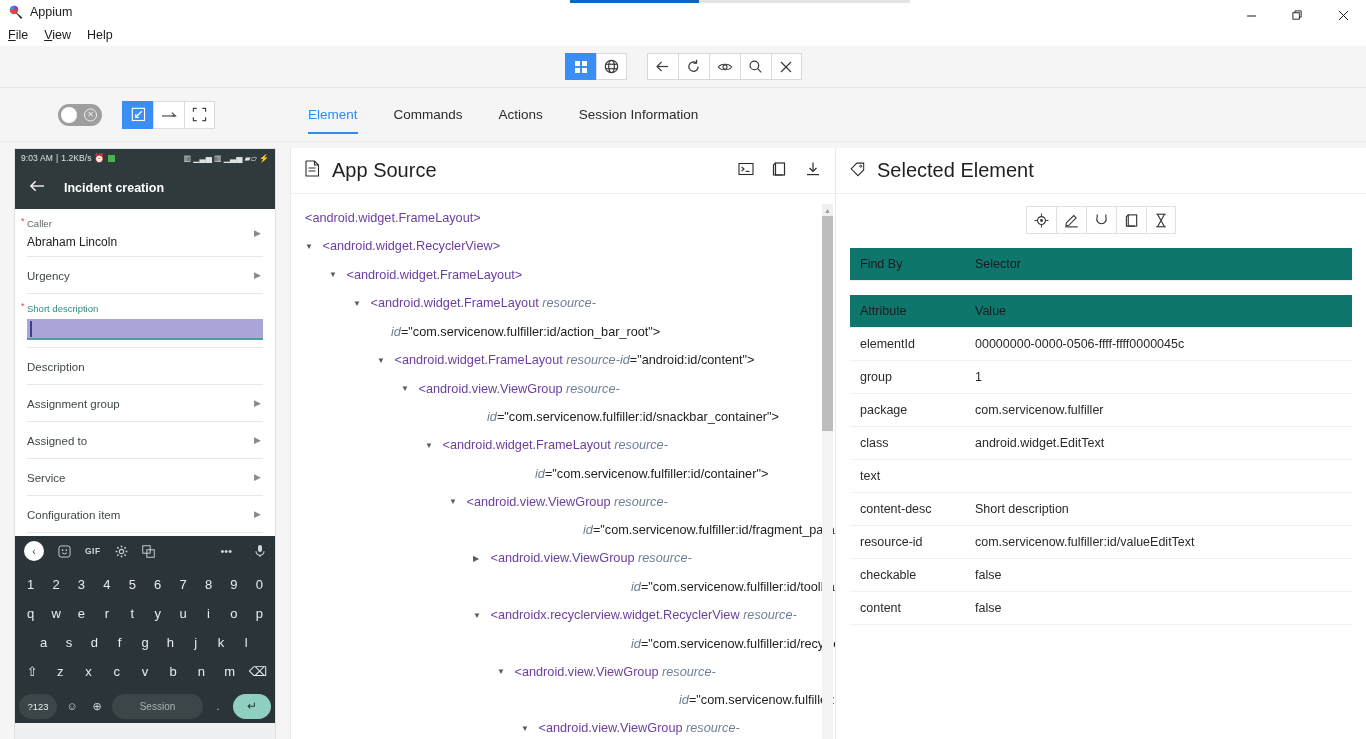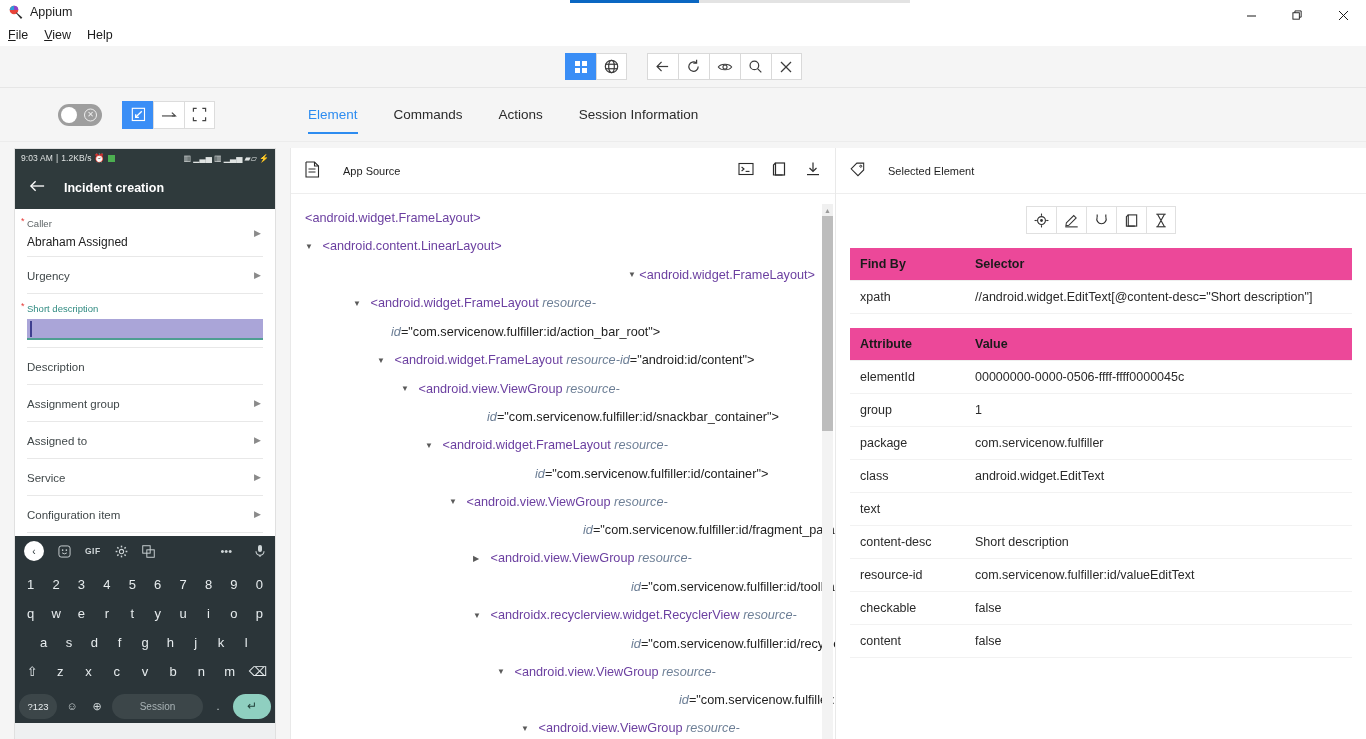--- a/index.html
+++ b/index.html
@@ -314,22 +314,22 @@
     position: relative;
   }
   .panel-head {
     height: 46px;
     display: flex; align-items: center;
     padding: 0 14px;
     border-bottom: 1px solid #eeeeee;
     justify-content: space-between;
   }
   .panel-title {
-    display: flex; align-items: center; gap: 23px;
-    font-size: 11px; color: #1f1f1f;
+    display: flex; align-items: center; gap: 12px;
+    font-size: 20px; color: #1f1f1f;
   }
   .panel-acts { display: flex; gap: 18px; color: #2c2c2c; }
   .tree {
     flex: 1;
     overflow: hidden;
     padding: 10px 0 0 0;
     position: relative;
     font-size: 12.7px;
     line-height: 28px;
     color: #262626;
@@ -383,23 +383,23 @@
     border-right: none;
     background: #fff;
     display: flex; align-items: center; justify-content: center;
     color: #333;
   }
   .elem-acts .ea-btn:last-child { border-right: 1px solid #e0e0e0; }
   .tbl { width: 100%; border-collapse: collapse; }
   .tbl th {
     text-align: left;
     font-size: 12.5px;
-    font-weight: bold;
+    font-weight: normal;
     color: #1b1b1b;
-    background: #ec4899;
+    background: #0f766e;
     padding: 9px 10px;
     border-bottom: 1px solid #efefef;
   }
   .tbl td {
     font-size: 12.5px;
     color: #2a2a2a;
     padding: 9px 10px;
     border-bottom: 1px solid #f2f2f2;
     vertical-align: top;
   }
@@ -579,21 +579,21 @@
               <polyline points="7,2 2,7 7,12" fill="none" stroke="#fff" stroke-width="1.4"></polyline>
             </svg>
         </span>
         <span class="title">Incident creation</span>
       </div>
 
       <div class="form-area">
         <div class="field">
           <span class="req-star">*</span>
           <div class="lbl">Caller</div>
-          <div class="val">Abraham Assigned</div>
+          <div class="val">Abraham Lincoln</div>
           <span class="chev">▶</span>
         </div>
 
         <div class="field plain">
           <div class="lbl">Urgency</div>
           <span class="chev">▶</span>
         </div>
 
         <div class="field sel">
           <span class="req-star">*</span>
@@ -774,23 +774,23 @@
         </span>
       </div>
     </div>
 
     <div class="tree">
       <div class="node" style="padding-left:14px;">
         <span class="tag">&lt;<span>android.widget.FrameLayout</span>&gt;</span>
       </div>
       <div class="node" style="padding-left:14px;">
         <span class="arrow">▼</span>
-        <span class="tag">&lt;<span>android.content.LinearLayout</span>&gt;</span>
-      </div>
-      <div class="node" style="padding-left:38px;text-align:right;">
+        <span class="tag">&lt;<span>android.widget.RecyclerView</span>&gt;</span>
+      </div>
+      <div class="node" style="padding-left:38px;">
         <span class="arrow">▼</span>
         <span class="tag">&lt;<span>android.widget.FrameLayout</span>&gt;</span>
       </div>
       <div class="node" style="padding-left:62px;">
         <span class="arrow">▼</span>
         <span class="tag">&lt;<span>android.widget.FrameLayout</span></span>
         <span class="attr">resource-</span>
         <span class="wrapline" style="padding-left:38px;">
           <span class="attr">id</span><span class="eq">=</span><span class="str">"<span>com.servicenow.fulfiller:id/action_bar_root</span>"&gt;</span>
         </span>
@@ -913,24 +913,20 @@
           </svg>
       </div>
     </div>
 
     <div class="sect">
       <table class="tbl">
         <tbody>
             <tr>
           <th class="c1">Find By</th>
           <th>Selector</th>
-        </tr>
-        <tr>
-          <td>xpath</td>
-          <td style="white-space:nowrap;">//android.widget.EditText[@content-desc="Short description"]</td>
         </tr>
       </tbody>
         </table>
     </div>
 
     <div class="sect tbl2-wrap">
       <table class="tbl">
         <tbody>
             <tr>
           <th class="c1">Attribute</th>

